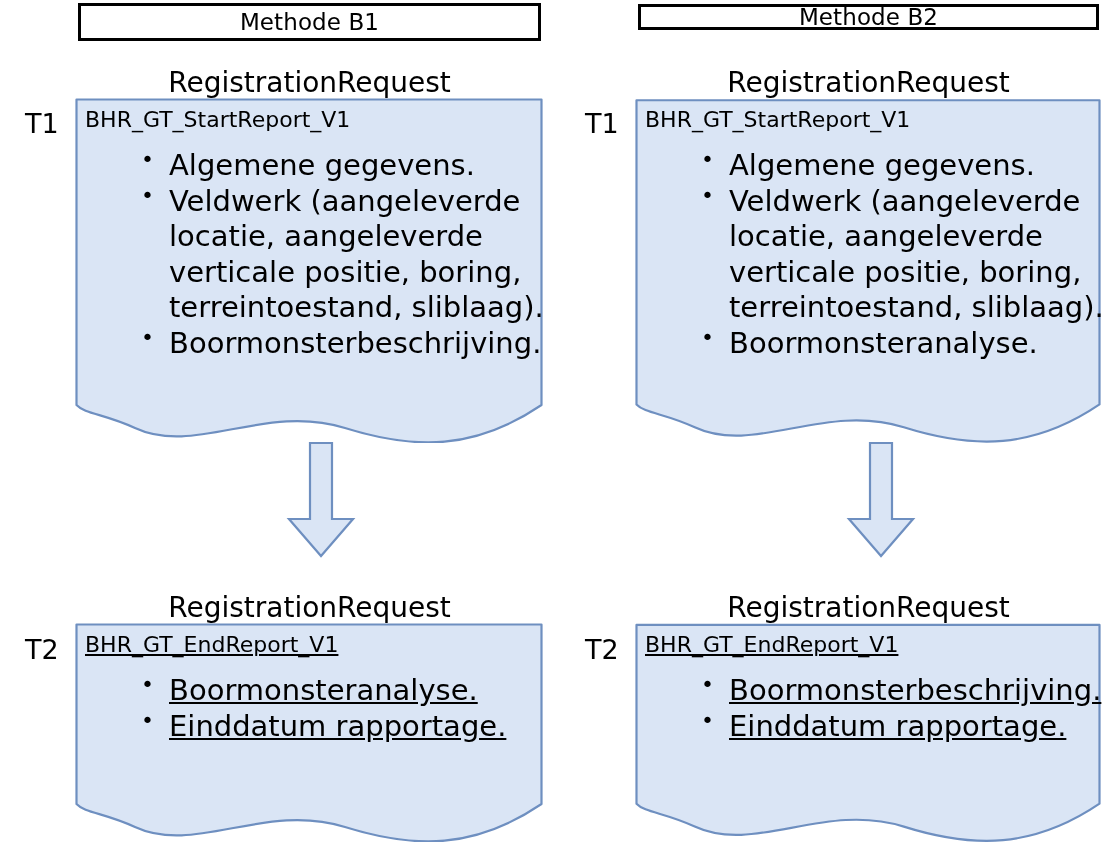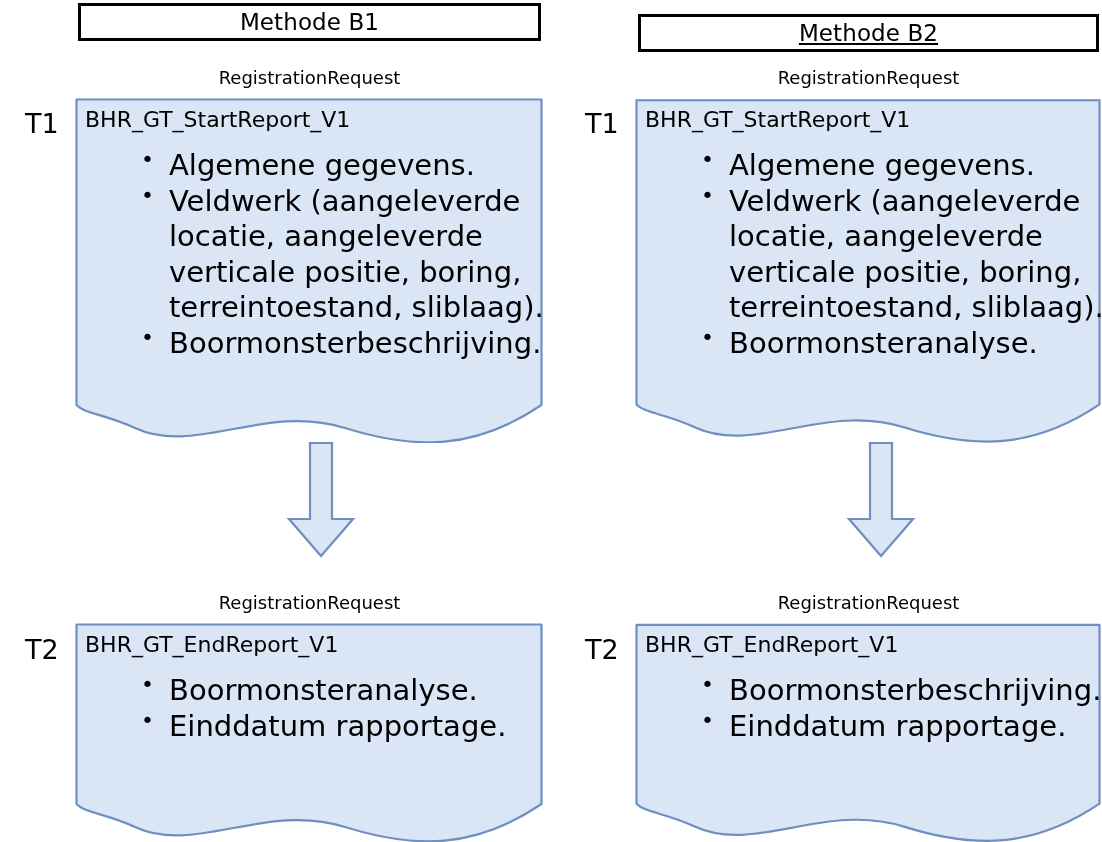--- a/index.html
+++ b/index.html
@@ -28,26 +28,26 @@
     background: #ffffff;
     display: flex;
     align-items: center;
     justify-content: center;
     font-size: 23px;
     line-height: 1;
     color: #000000;
     letter-spacing: 0.1px;
   }
   #header-b1 { left: 78px;  top: 3px; width: 463px; height: 38px; }
-  #header-b2 { left: 638px; top: 14px; width: 461px; height: 38px; text-decoration: underline; }
+  #header-b2 { left: 638px; top: 4px; width: 461px; height: 26px; }
 
   
   .doc-caption {
     position: absolute;
-    font-size: 18px;
+    font-size: 28px;
     line-height: 1;
     color: #000000;
     text-align: center;
     white-space: nowrap;
   }
   #caption-b1-t1 { left: 78px;  top: 69px;  width: 463px; }
   #caption-b2-t1 { left: 638px; top: 69px;  width: 461px; }
   #caption-b1-t2 { left: 78px;  top: 594px; width: 463px; }
   #caption-b2-t2 { left: 638px; top: 594px; width: 461px; }
 
@@ -112,21 +112,21 @@
   }
 
   #doc-b1-t1 { left: 75px;  top: 98px;  width: 468px; height: 345px; }
   #doc-b2-t1 { left: 635px; top: 98px;  width: 466px; height: 345px; }
   #doc-b1-t2 { left: 75px;  top: 623px; width: 468px; height: 219px; }
   #doc-b2-t2 { left: 635px; top: 623px; width: 466px; height: 219px; }
 
   #doc-b1-t1 .doc-content,
   #doc-b2-t1 .doc-content { width: 525px; }
   #doc-b1-t2 .doc-content,
-  #doc-b2-t2 .doc-content { width: 468px; }
+  #doc-b2-t2 .doc-content { width: 468px; text-decoration: underline; }
 
   
   .flow-arrow {
     position: absolute;
   }
   #arrow-b1 { left: 286px; top: 441px; width: 70px; height: 118px; }
   #arrow-b2 { left: 846px; top: 441px; width: 70px; height: 118px; }
 </style>
 </head>
 <body>

